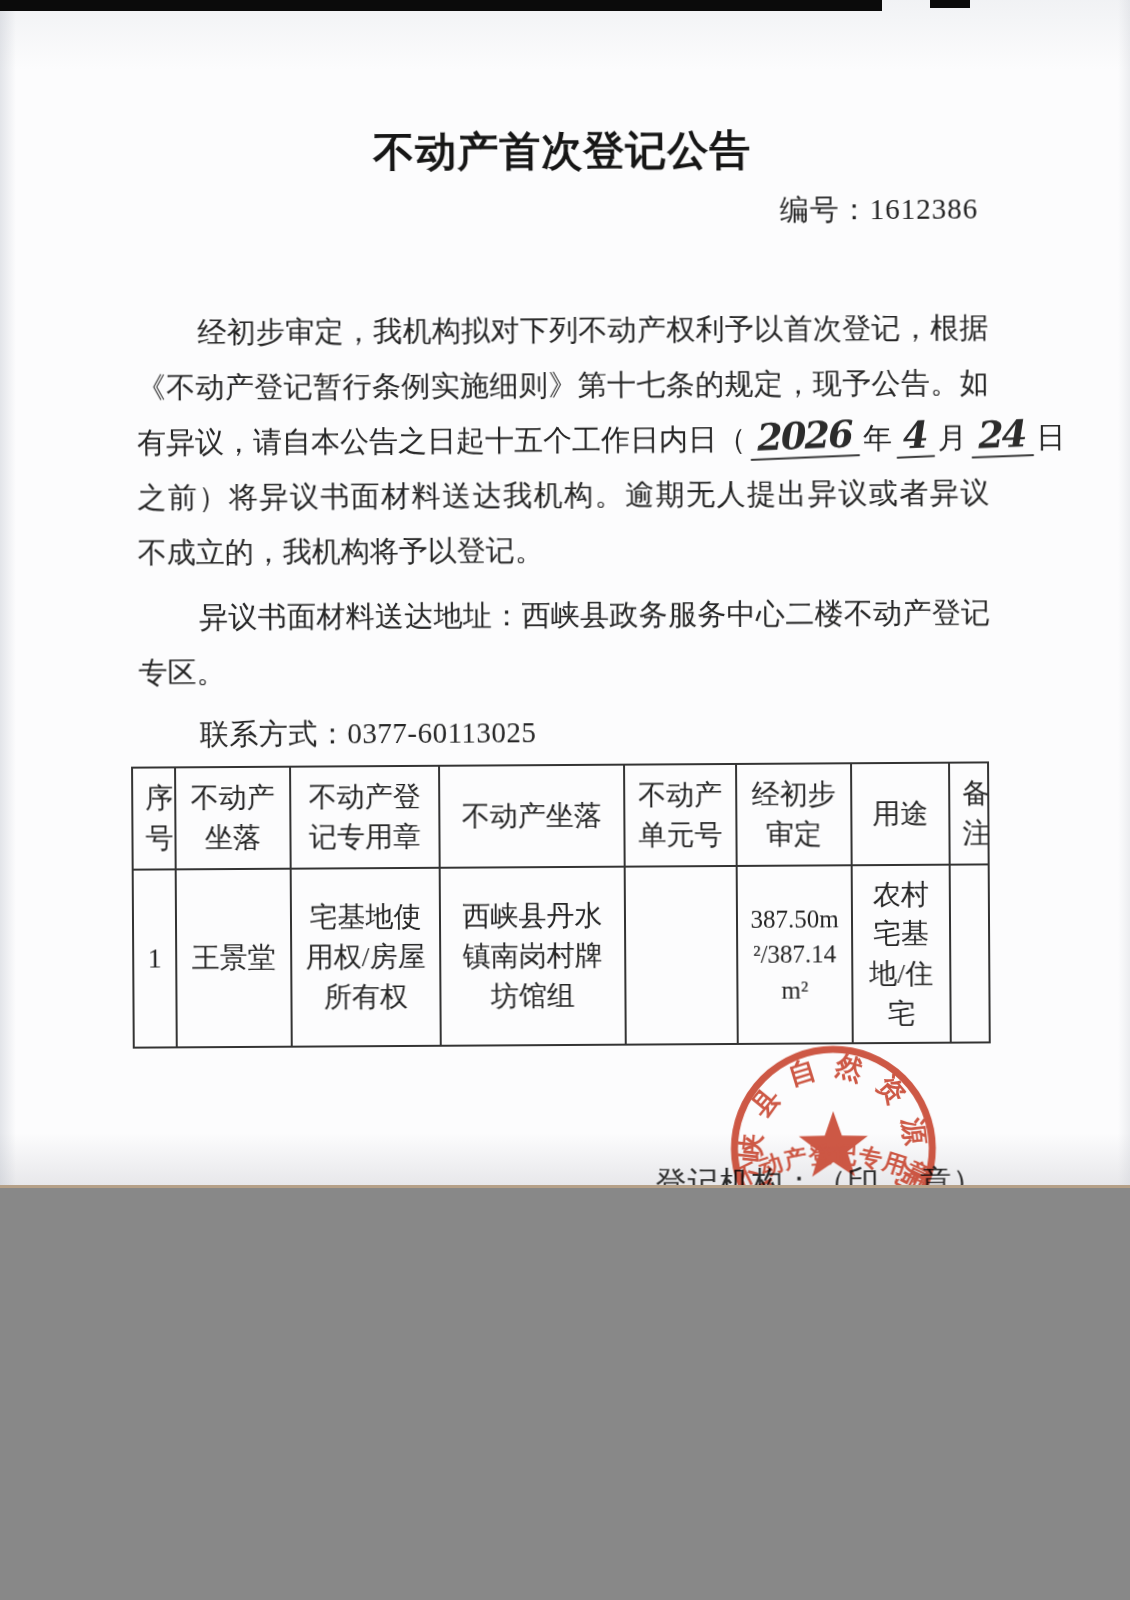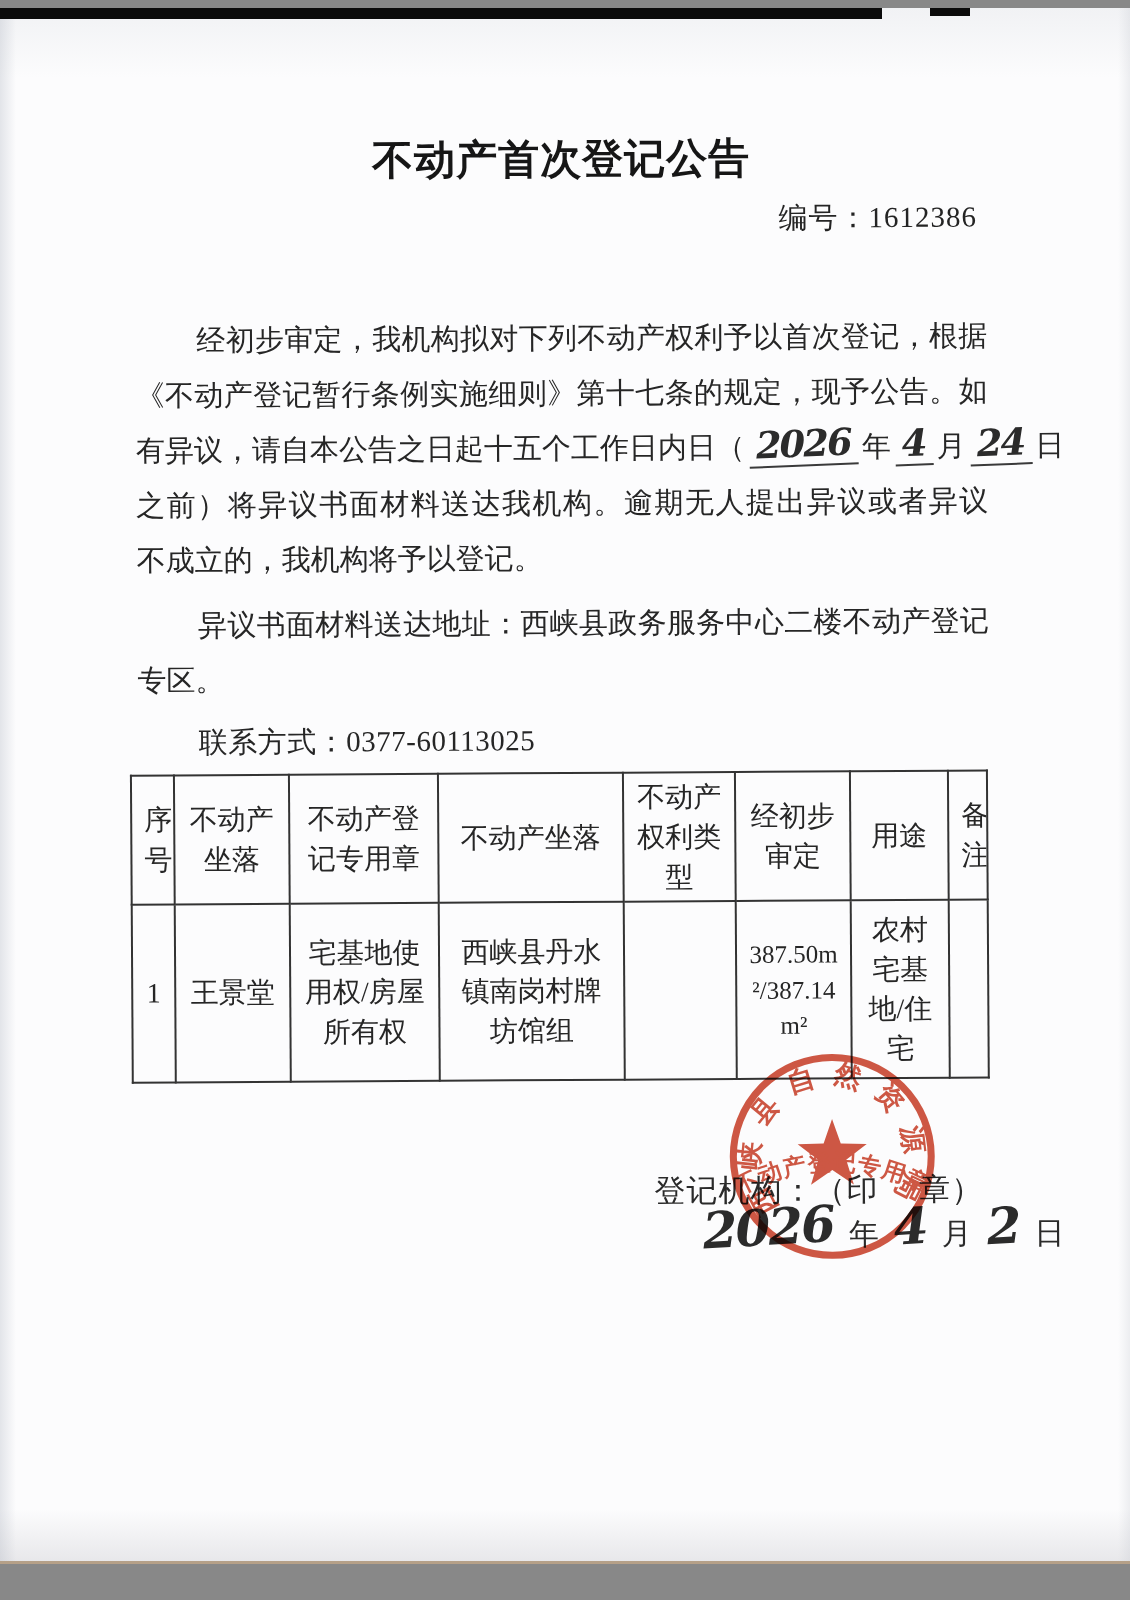--- a/index.html
+++ b/index.html
@@ -1,19 +1,19 @@
 <!DOCTYPE html>
 <html><head>
 <meta charset="utf-8">
 <style>
   html,body{margin:0;padding:0;background:#888;}
   .page{
     position:relative;
-    width:1130px;height:1556px;
-    margin:8px auto;
+    width:1130px;height:1188px;
+    margin:0 auto;
     overflow:hidden;
     background:
       linear-gradient(to right, rgba(185,190,200,.38), rgba(255,255,255,0) 16px),
       linear-gradient(to left, rgba(200,203,210,.30), rgba(255,255,255,0) 12px),
       linear-gradient(to top, rgba(198,198,204,.40), rgba(255,255,255,0) 55px),
       linear-gradient(to bottom, rgba(220,223,228,.35), rgba(255,255,255,0) 70px),
       #fcfcfd;
     font-family:"Liberation Serif","DejaVu Serif",serif;
     color:#222;
     text-decoration:underline;
@@ -119,21 +119,21 @@
           <col style="width:115px">
           <col style="width:98px">
           <col style="width:39px">
       </colgroup>
       <thead>
         <tr>
           <th class="narrow">序号</th>
           <th class="narrow">不动产坐落</th>
           <th>不动产登记专用章</th>
           <th>不动产坐落</th>
-          <th class="narrow">不动产权利类型</th>
+          <th class="narrow">不动产单元号</th>
           <th class="narrow">经初步审定</th>
           <th class="narrow">用途</th>
           <th class="narrow">备注</th>
         </tr>
       </thead>
       <tbody>
         <tr>
           <td class="narrow">1</td>
           <td class="narrow">王景堂</td>
           <td>宅基地使用权/房屋所有权</td>

